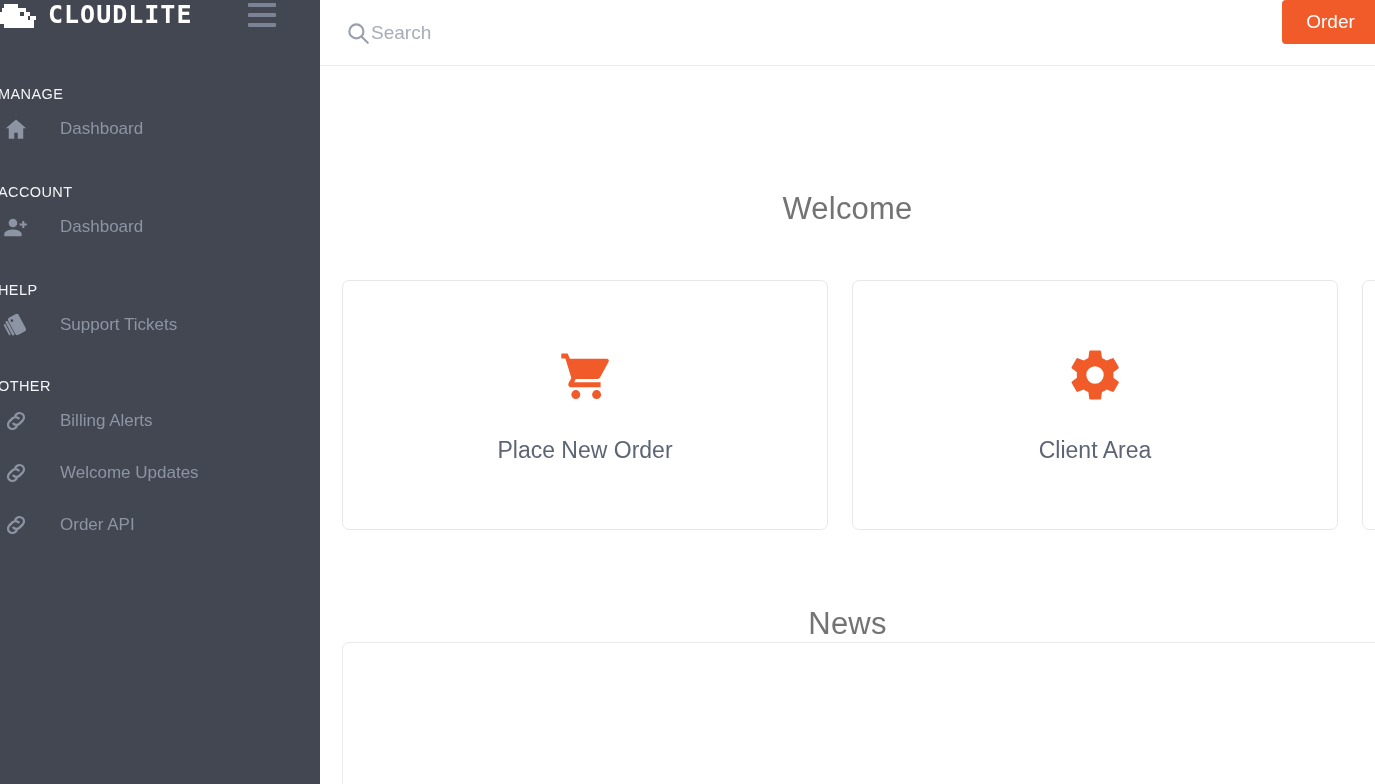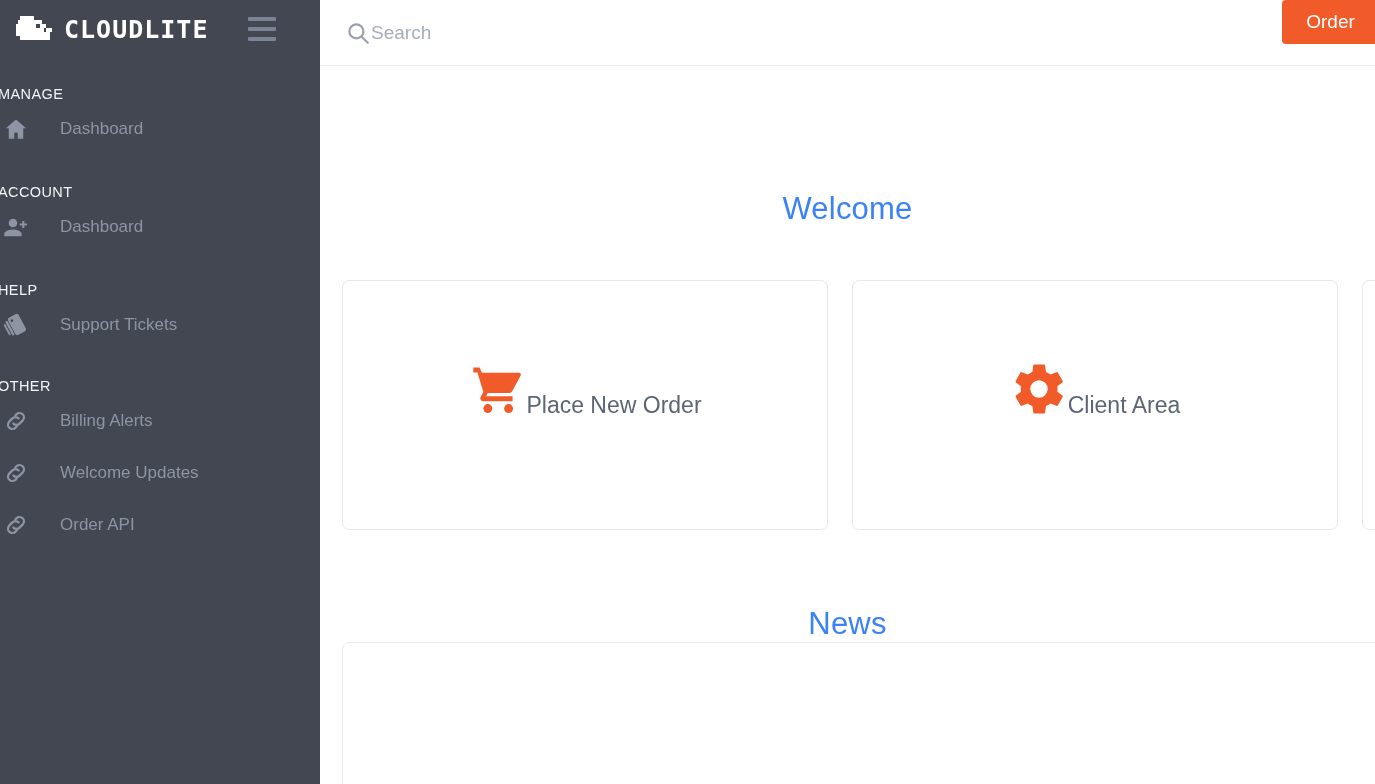--- a/index.html
+++ b/index.html
@@ -26,22 +26,21 @@
     left: 0; top: 0;
     width: 320px;
     height: 784px;
     background: #434752;
     overflow: hidden;
   }
 
   .brand-row {
     height: 58px;
     display: flex;
-    align-items: center;
-    padding-left: 16px;
+    padding-left: 0;
   }
   .brand-logo {
     width: 46px;
     height: 34px;
     flex: 0 0 auto;
     display: block;
   }
   .brand-name {
     font-size: 25px;
     letter-spacing: 1px;
@@ -176,40 +175,40 @@
     cursor: pointer;
   }
 
   
   #content { position: relative; height: 718px; }
 
   .page-heading {
     text-align: center;
     font-size: 31px;
     font-weight: normal;
-    color: #3b82f6;
+    color: #737373;
     letter-spacing: .2px;
   }
   #welcome-heading { margin-top: 125px; }
   #news-heading    { margin-top: 76px; }
 
   .card-row {
     display: flex;
     gap: 24px;
     padding-left: 22px;
     margin-top: 53px;
   }
   .tile-card {
     flex: 0 0 486px;
     height: 250px;
     border: 1px solid #e6e8eb;
     border-radius: 7px;
     background: #ffffff;
     display: flex;
-    flex-direction: row;
+    flex-direction: column;
     align-items: center;
     justify-content: center;
     cursor: pointer;
   }
   .tile-ico {
     color: #f15a29;
     height: 58px;
     display: flex;
     align-items: center;
     justify-content: center;

